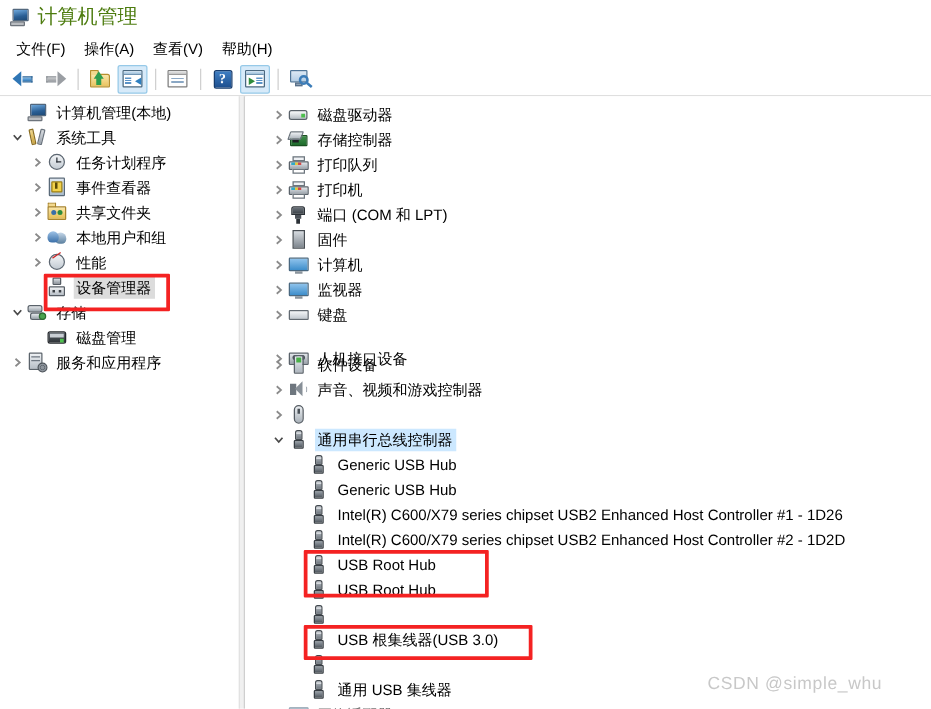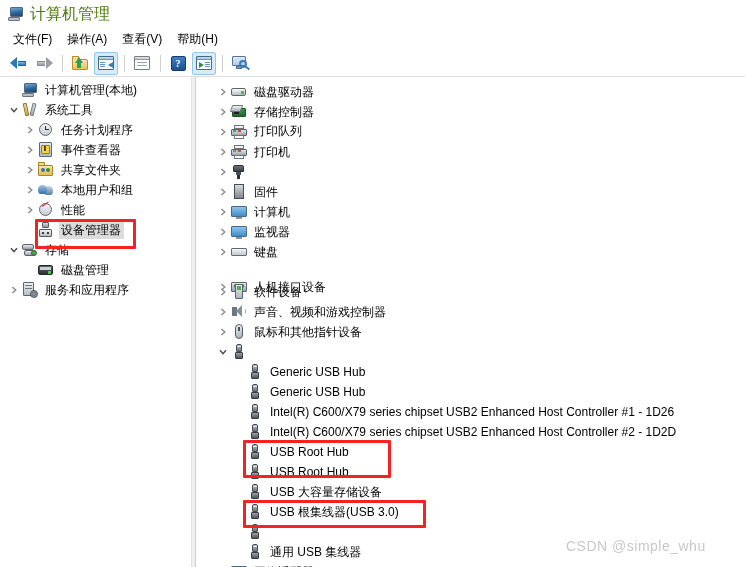--- a/index.html
+++ b/index.html
@@ -595,21 +595,21 @@
       <div class="row" style="top:25px; left:18px;">
         <span class="twisty">
             <svg width="10" height="10" viewBox="0 0 10 10">
               <path d="M3.4 2 L6.8 5 L3.4 8" fill="none" stroke="#8a8a8a" stroke-width="1.4"></path>
             </svg>
           </span>
         <span class="ticon"><span class="i-storctl"><span class="card"></span><span class="ch"></span><span class="tilt"></span></span></span>
         <span class="label">存储控制器</span>
       </div>
 
-      <div class="row" style="top:45px; left:18px;font-family:Liberation Mono, monospace;">
+      <div class="row" style="top:45px; left:18px;">
         <span class="twisty">
             <svg width="10" height="10" viewBox="0 0 10 10">
               <path d="M3.4 2 L6.8 5 L3.4 8" fill="none" stroke="#8a8a8a" stroke-width="1.4"></path>
             </svg>
           </span>
         <span class="ticon"><span class="i-printer"><span class="top"></span><span class="body"></span><span class="ink"></span><span class="out"></span></span></span>
         <span class="label">打印队列</span>
       </div>
 
       <div class="row" style="top:65px; left:18px;">
@@ -622,20 +622,21 @@
         <span class="label">打印机</span>
       </div>
 
       <div class="row" style="top:85px; left:18px;">
         <span class="twisty">
             <svg width="10" height="10" viewBox="0 0 10 10">
               <path d="M3.4 2 L6.8 5 L3.4 8" fill="none" stroke="#8a8a8a" stroke-width="1.4"></path>
             </svg>
           </span>
         <span class="ticon"><span class="i-port"><span class="head"></span><span class="neck"></span><span class="cbl"></span></span></span>
+        <span class="label">端口 (COM 和 LPT)</span>
       </div>
 
       <div class="row" style="top:105px; left:18px;">
         <span class="twisty">
             <svg width="10" height="10" viewBox="0 0 10 10">
               <path d="M3.4 2 L6.8 5 L3.4 8" fill="none" stroke="#8a8a8a" stroke-width="1.4"></path>
             </svg>
           </span>
         <span class="ticon"><span class="i-firmware"><span class="b"></span><span class="pl"></span><span class="pr"></span></span></span>
         <span class="label">固件</span>
@@ -701,30 +702,30 @@
         <span class="label">声音、视频和游戏控制器</span>
       </div>
 
       <div class="row" style="top:245px; left:18px;">
         <span class="twisty">
             <svg width="10" height="10" viewBox="0 0 10 10">
               <path d="M3.4 2 L6.8 5 L3.4 8" fill="none" stroke="#8a8a8a" stroke-width="1.4"></path>
             </svg>
           </span>
         <span class="ticon"><span class="i-mouse"><span class="b"></span><span class="w"></span></span></span>
-        <span class="label">鼠标和其他指针设备</span>
       </div>
 
       <div class="row" style="top:265px; left:18px;">
         <span class="twisty">
             <svg width="10" height="10" viewBox="0 0 10 10">
               <path d="M2 3.2 L5 6.6 L8 3.2" fill="none" stroke="#4a4a4a" stroke-width="1.4"></path>
             </svg>
           </span>
         <span class="ticon"><span class="i-usb"><span class="head"></span><span class="hl"></span><span class="body"></span></span></span>
+        <span class="label sel">通用串行总线控制器</span>
       </div>
 
       <div class="row" style="top:285px; left:34px;">
         <span class="twisty"></span>
         <span class="ticon"><span class="i-usb"><span class="head"></span><span class="hl"></span><span class="body"></span></span></span>
         <span class="label">Generic USB Hub</span>
       </div>
 
       <div class="row" style="top:305px; left:34px;">
         <span class="twisty"></span>
@@ -752,21 +753,20 @@
 
       <div class="row" style="top:385px; left:34px;">
         <span class="twisty"></span>
         <span class="ticon"><span class="i-usb"><span class="head"></span><span class="hl"></span><span class="body"></span></span></span>
         <span class="label">USB Root Hub</span>
       </div>
 
       <div class="row" style="top:405px; left:34px;">
         <span class="twisty"></span>
         <span class="ticon"><span class="i-usb"><span class="head"></span><span class="hl"></span><span class="body"></span></span></span>
-        <span class="label">USB 大容量存储设备</span>
       </div>
 
       <div class="row" style="top:425px; left:34px;">
         <span class="twisty"></span>
         <span class="ticon"><span class="i-usb"><span class="head"></span><span class="hl"></span><span class="body"></span></span></span>
         <span class="label">USB 根集线器(USB 3.0)</span>
       </div>
 
       <div class="row" style="top:445px; left:34px;">
         <span class="twisty"></span>

